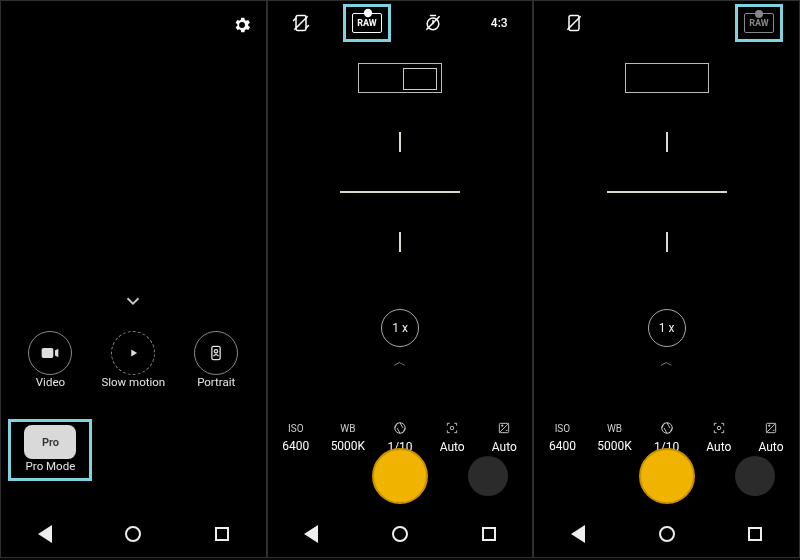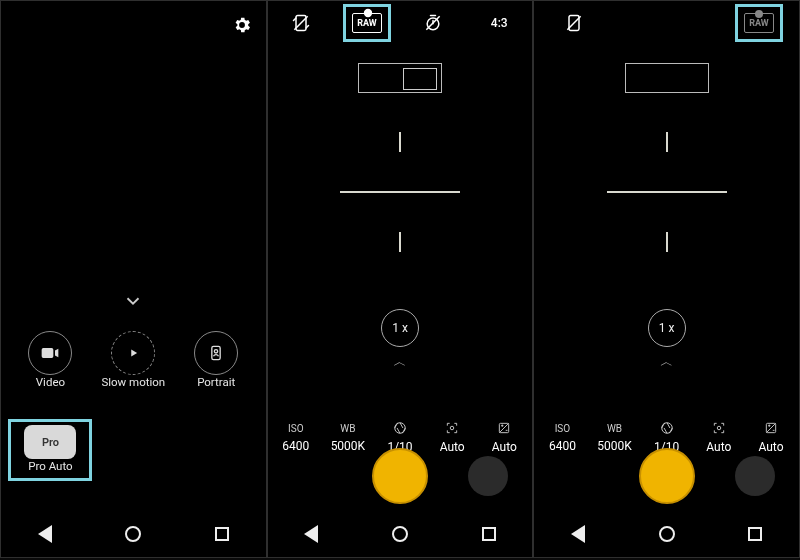--- a/index.html
+++ b/index.html
@@ -199,21 +199,21 @@
               <rect x="7" y="4" width="10" height="16" rx="2"></rect>
               <circle cx="12" cy="10" r="2"></circle>
               <path d="M9 16c.6-1.3 1.8-2 3-2s2.4.7 3 2"></path>
             </svg>
         </div>
         <div class="mode-label">Portrait</div>
       </div>
 
       <div class="mode-cell highlight">
         <div class="mode-icon box">Pro</div>
-        <div class="mode-label">Pro Auto</div>
+        <div class="mode-label">Pro Mode</div>
       </div>
 
 
       <div></div>
       <div></div>
     </div>
 
     <div class="nav-bar">
       <div>
           <div class="tri"></div>

